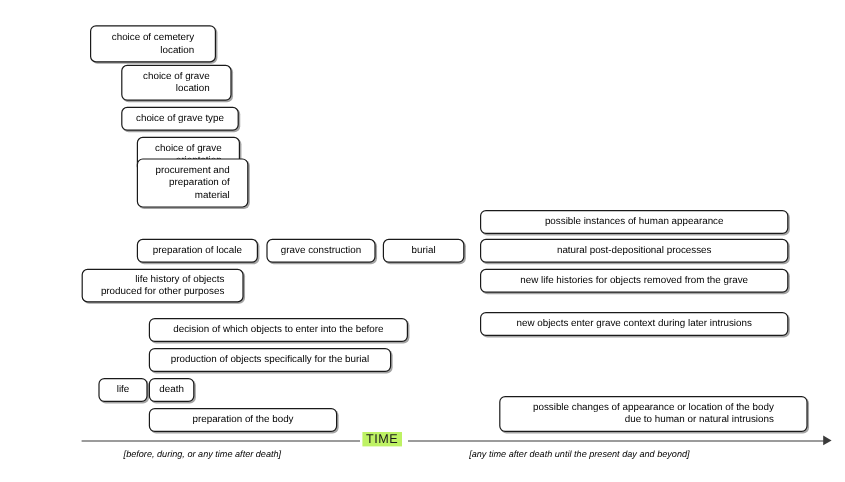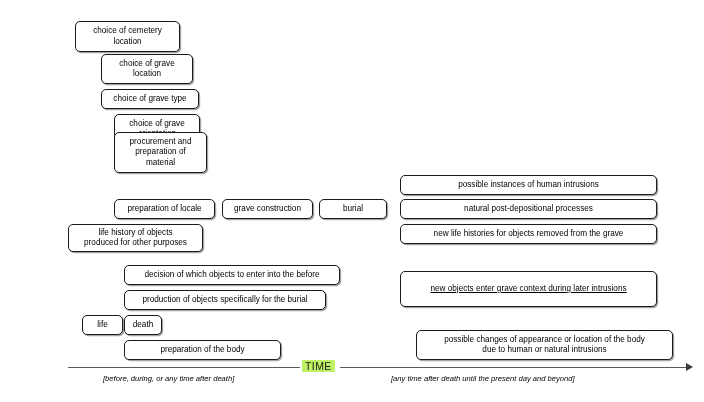--- a/index.html
+++ b/index.html
@@ -22,21 +22,21 @@
     box-sizing: border-box;
     border: 1.2px solid #1a1a1a;
     border-radius: 5px;
     background: #ffffff;
     color: #000000;
     font-size: 8.2px;
     line-height: 10.2px;
     display: flex;
     align-items: center;
     justify-content: center;
-    text-align: center;
+    text-align: right;
     padding: 1px 3px;
     box-shadow: 1.2px 1.2px 0 rgba(90,90,90,0.55);
     z-index: 3;
   }
   .box span { display: block; white-space: pre-line; }
 
   
   #axis-left, #axis-right {
     position: absolute;
     height: 0;
@@ -117,29 +117,29 @@
       <div class="box" style="left: 82px; top: 315px; width: 41px; height: 20px;">
         <span>life</span>
       </div>
       <div class="box" style="left: 124px; top: 315px; width: 38px; height: 20px;">
         <span>death</span>
       </div>
       <div class="box" style="left: 124px; top: 340px; width: 157px; height: 20px;">
         <span>preparation of the body</span>
       </div>
       <div class="box" style="left: 400px; top: 175px; width: 257px; height: 20px;">
-        <span>possible instances of human intrusions</span>
+        <span>possible instances of human appearance</span>
       </div>
       <div class="box" style="left: 400px; top: 199px; width: 257px; height: 20px;">
         <span>natural post-depositional processes</span>
       </div>
       <div class="box" style="left: 400px; top: 224px; width: 257px; height: 20px;">
         <span>new life histories for objects removed from the grave</span>
       </div>
-      <div class="box" style="left: 400px; top: 271px; width: 257px; height: 36px; text-decoration: underline;">
+      <div class="box" style="left: 400px; top: 260px; width: 257px; height: 20px;">
         <span>new objects enter grave context during later intrusions</span>
       </div>
       <div class="box" style="left: 400px; top: 330px; width: 257px; height: 30px; margin-left: 16px;">
         <span>possible changes of appearance or location of the body
 due to human or natural intrusions</span>
       </div>
     </div>
 
   <div id="axis-left" style="left:68px; top:367px; width:232px;"></div>
 

